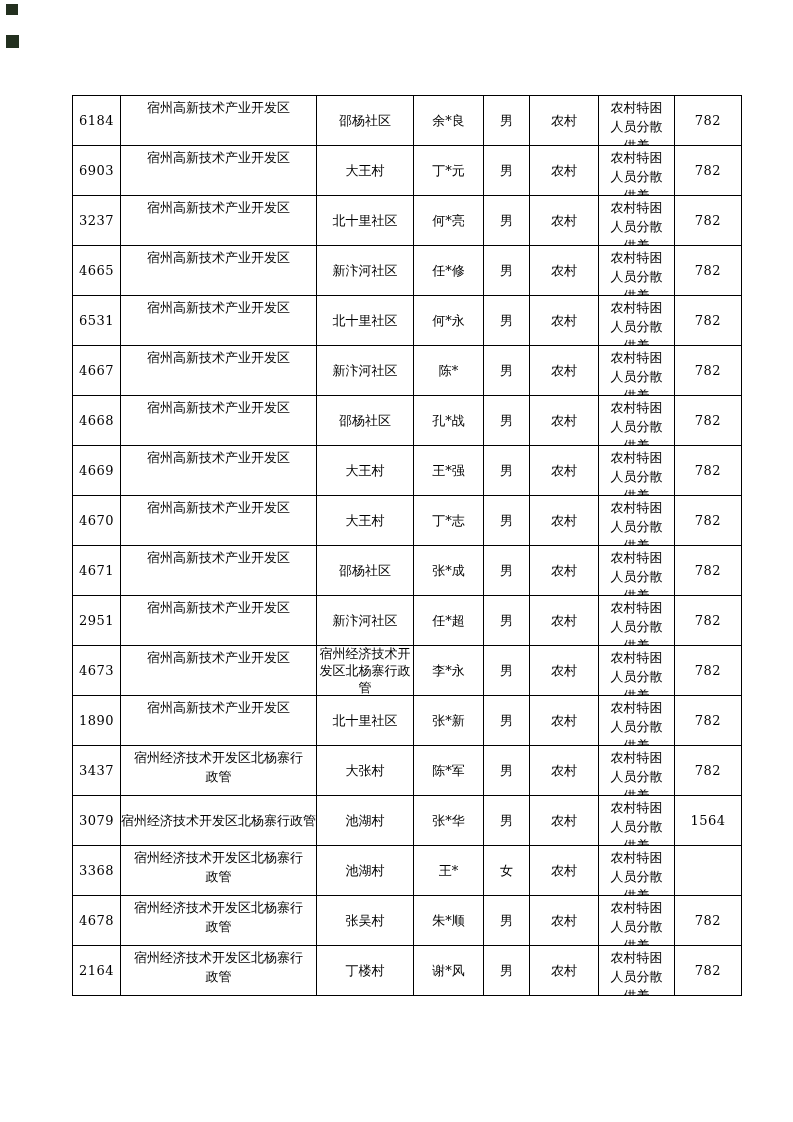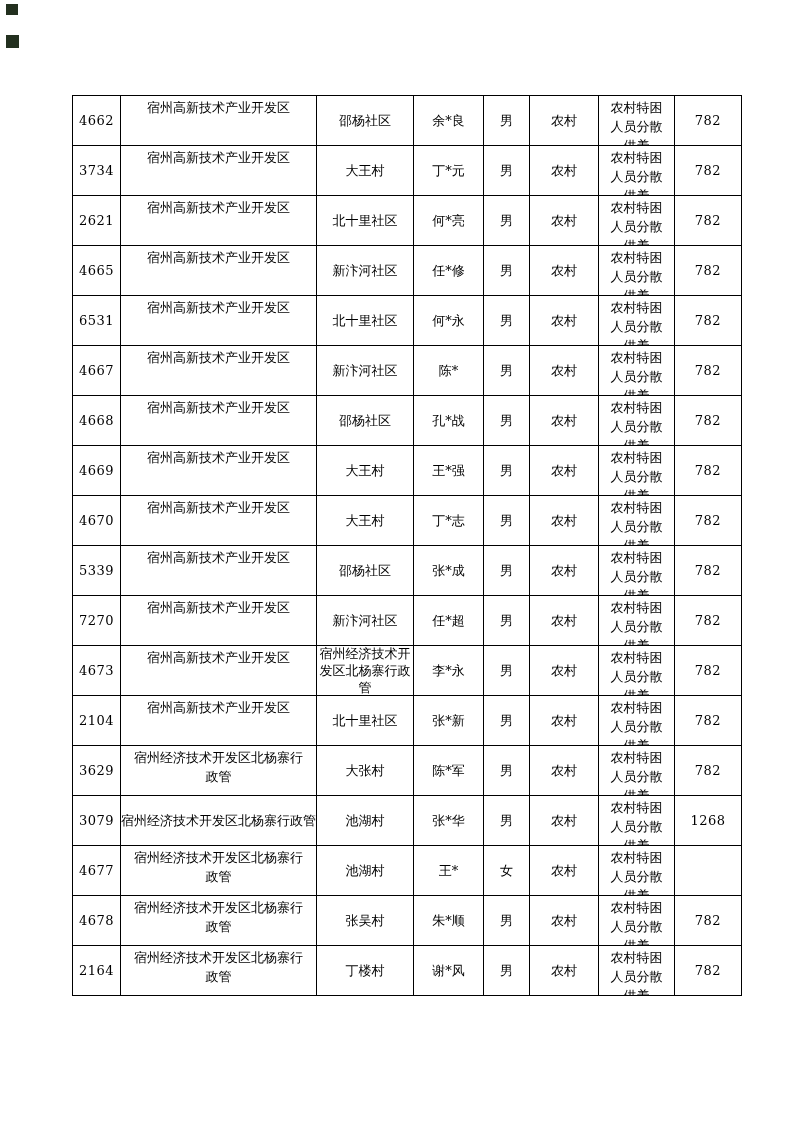--- a/index.html
+++ b/index.html
@@ -90,21 +90,21 @@
       <col class="c-village">
       <col class="c-name">
       <col class="c-gender">
       <col class="c-area">
       <col class="c-category">
       <col class="c-amount">
     </colgroup>
     <tbody>
   <tr>
     <td>
-      <div class="cell mid num">4662</div>
+      <div class="cell mid num">6184</div>
     </td>
     <td>
       <div class="cell clip region">宿州高新技术产业开发区</div>
     </td>
     <td>
       <div class="cell mid">邵杨社区</div>
     </td>
     <td>
       <div class="cell mid">余*良</div>
     </td>
@@ -117,21 +117,21 @@
     <td>
       <div class="cell clip category">农村特困人员分散供养</div>
     </td>
     <td>
       <div class="cell mid num">782</div>
     </td>
   </tr>
 
   <tr>
     <td>
-      <div class="cell mid num">3734</div>
+      <div class="cell mid num">6903</div>
     </td>
     <td>
       <div class="cell clip region">宿州高新技术产业开发区</div>
     </td>
     <td>
       <div class="cell mid">大王村</div>
     </td>
     <td>
       <div class="cell mid">丁*元</div>
     </td>
@@ -144,21 +144,21 @@
     <td>
       <div class="cell clip category">农村特困人员分散供养</div>
     </td>
     <td>
       <div class="cell mid num">782</div>
     </td>
   </tr>
 
   <tr>
     <td>
-      <div class="cell mid num">2621</div>
+      <div class="cell mid num">3237</div>
     </td>
     <td>
       <div class="cell clip region">宿州高新技术产业开发区</div>
     </td>
     <td>
       <div class="cell mid">北十里社区</div>
     </td>
     <td>
       <div class="cell mid">何*亮</div>
     </td>
@@ -333,21 +333,21 @@
     <td>
       <div class="cell clip category">农村特困人员分散供养</div>
     </td>
     <td>
       <div class="cell mid num">782</div>
     </td>
   </tr>
 
   <tr>
     <td>
-      <div class="cell mid num">5339</div>
+      <div class="cell mid num">4671</div>
     </td>
     <td>
       <div class="cell clip region">宿州高新技术产业开发区</div>
     </td>
     <td>
       <div class="cell mid">邵杨社区</div>
     </td>
     <td>
       <div class="cell mid">张*成</div>
     </td>
@@ -360,21 +360,21 @@
     <td>
       <div class="cell clip category">农村特困人员分散供养</div>
     </td>
     <td>
       <div class="cell mid num">782</div>
     </td>
   </tr>
 
   <tr>
     <td>
-      <div class="cell mid num">7270</div>
+      <div class="cell mid num">2951</div>
     </td>
     <td>
       <div class="cell clip region">宿州高新技术产业开发区</div>
     </td>
     <td>
       <div class="cell mid">新汴河社区</div>
     </td>
     <td>
       <div class="cell mid">任*超</div>
     </td>
@@ -414,21 +414,21 @@
     <td>
       <div class="cell clip category">农村特困人员分散供养</div>
     </td>
     <td>
       <div class="cell mid num">782</div>
     </td>
   </tr>
 
   <tr>
     <td>
-      <div class="cell mid num">2104</div>
+      <div class="cell mid num">1890</div>
     </td>
     <td>
       <div class="cell clip region">宿州高新技术产业开发区</div>
     </td>
     <td>
       <div class="cell mid">北十里社区</div>
     </td>
     <td>
       <div class="cell mid">张*新</div>
     </td>
@@ -441,21 +441,21 @@
     <td>
       <div class="cell clip category">农村特困人员分散供养</div>
     </td>
     <td>
       <div class="cell mid num">782</div>
     </td>
   </tr>
 
   <tr>
     <td>
-      <div class="cell mid num">3629</div>
+      <div class="cell mid num">3437</div>
     </td>
     <td>
       <div class="cell clip region">宿州经济技术开发区北杨寨行政管</div>
     </td>
     <td>
       <div class="cell mid">大张村</div>
     </td>
     <td>
       <div class="cell mid">陈*军</div>
     </td>
@@ -489,27 +489,27 @@
     <td>
       <div class="cell mid">男</div>
     </td>
     <td>
       <div class="cell mid">农村</div>
     </td>
     <td>
       <div class="cell clip category">农村特困人员分散供养</div>
     </td>
     <td>
-      <div class="cell mid num">1268</div>
-    </td>
-  </tr>
-
-  <tr>
-    <td>
-      <div class="cell mid num">4677</div>
+      <div class="cell mid num">1564</div>
+    </td>
+  </tr>
+
+  <tr>
+    <td>
+      <div class="cell mid num">3368</div>
     </td>
     <td>
       <div class="cell clip region">宿州经济技术开发区北杨寨行政管</div>
     </td>
     <td>
       <div class="cell mid">池湖村</div>
     </td>
     <td>
       <div class="cell mid">王*</div>
     </td>

